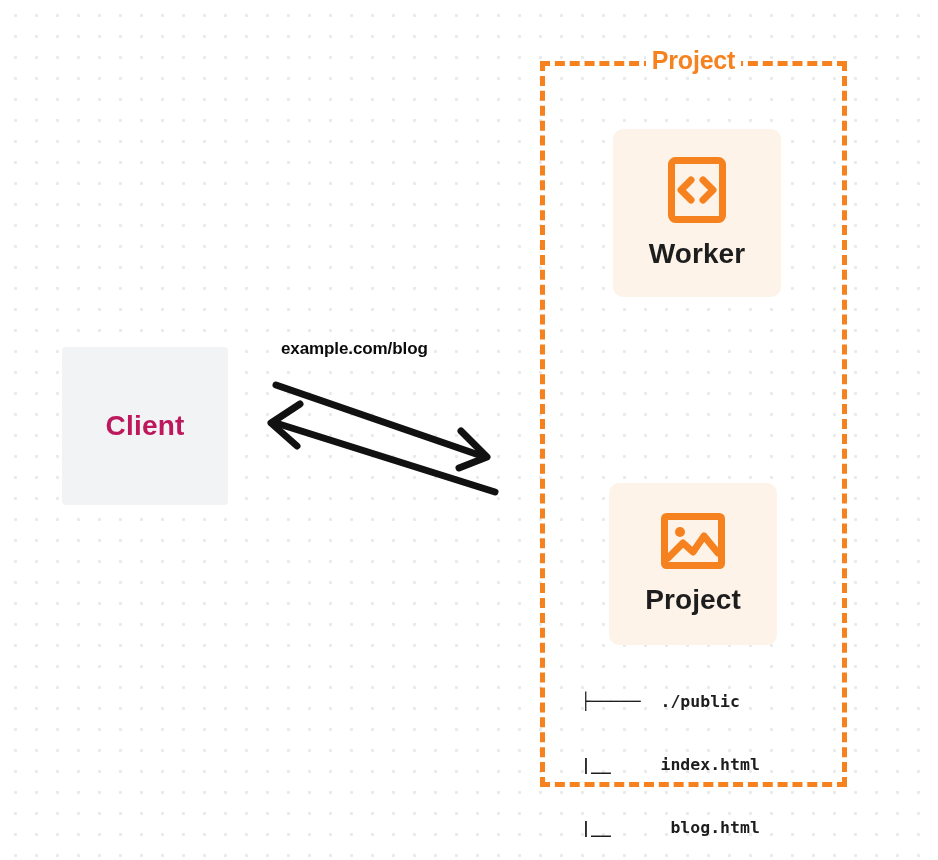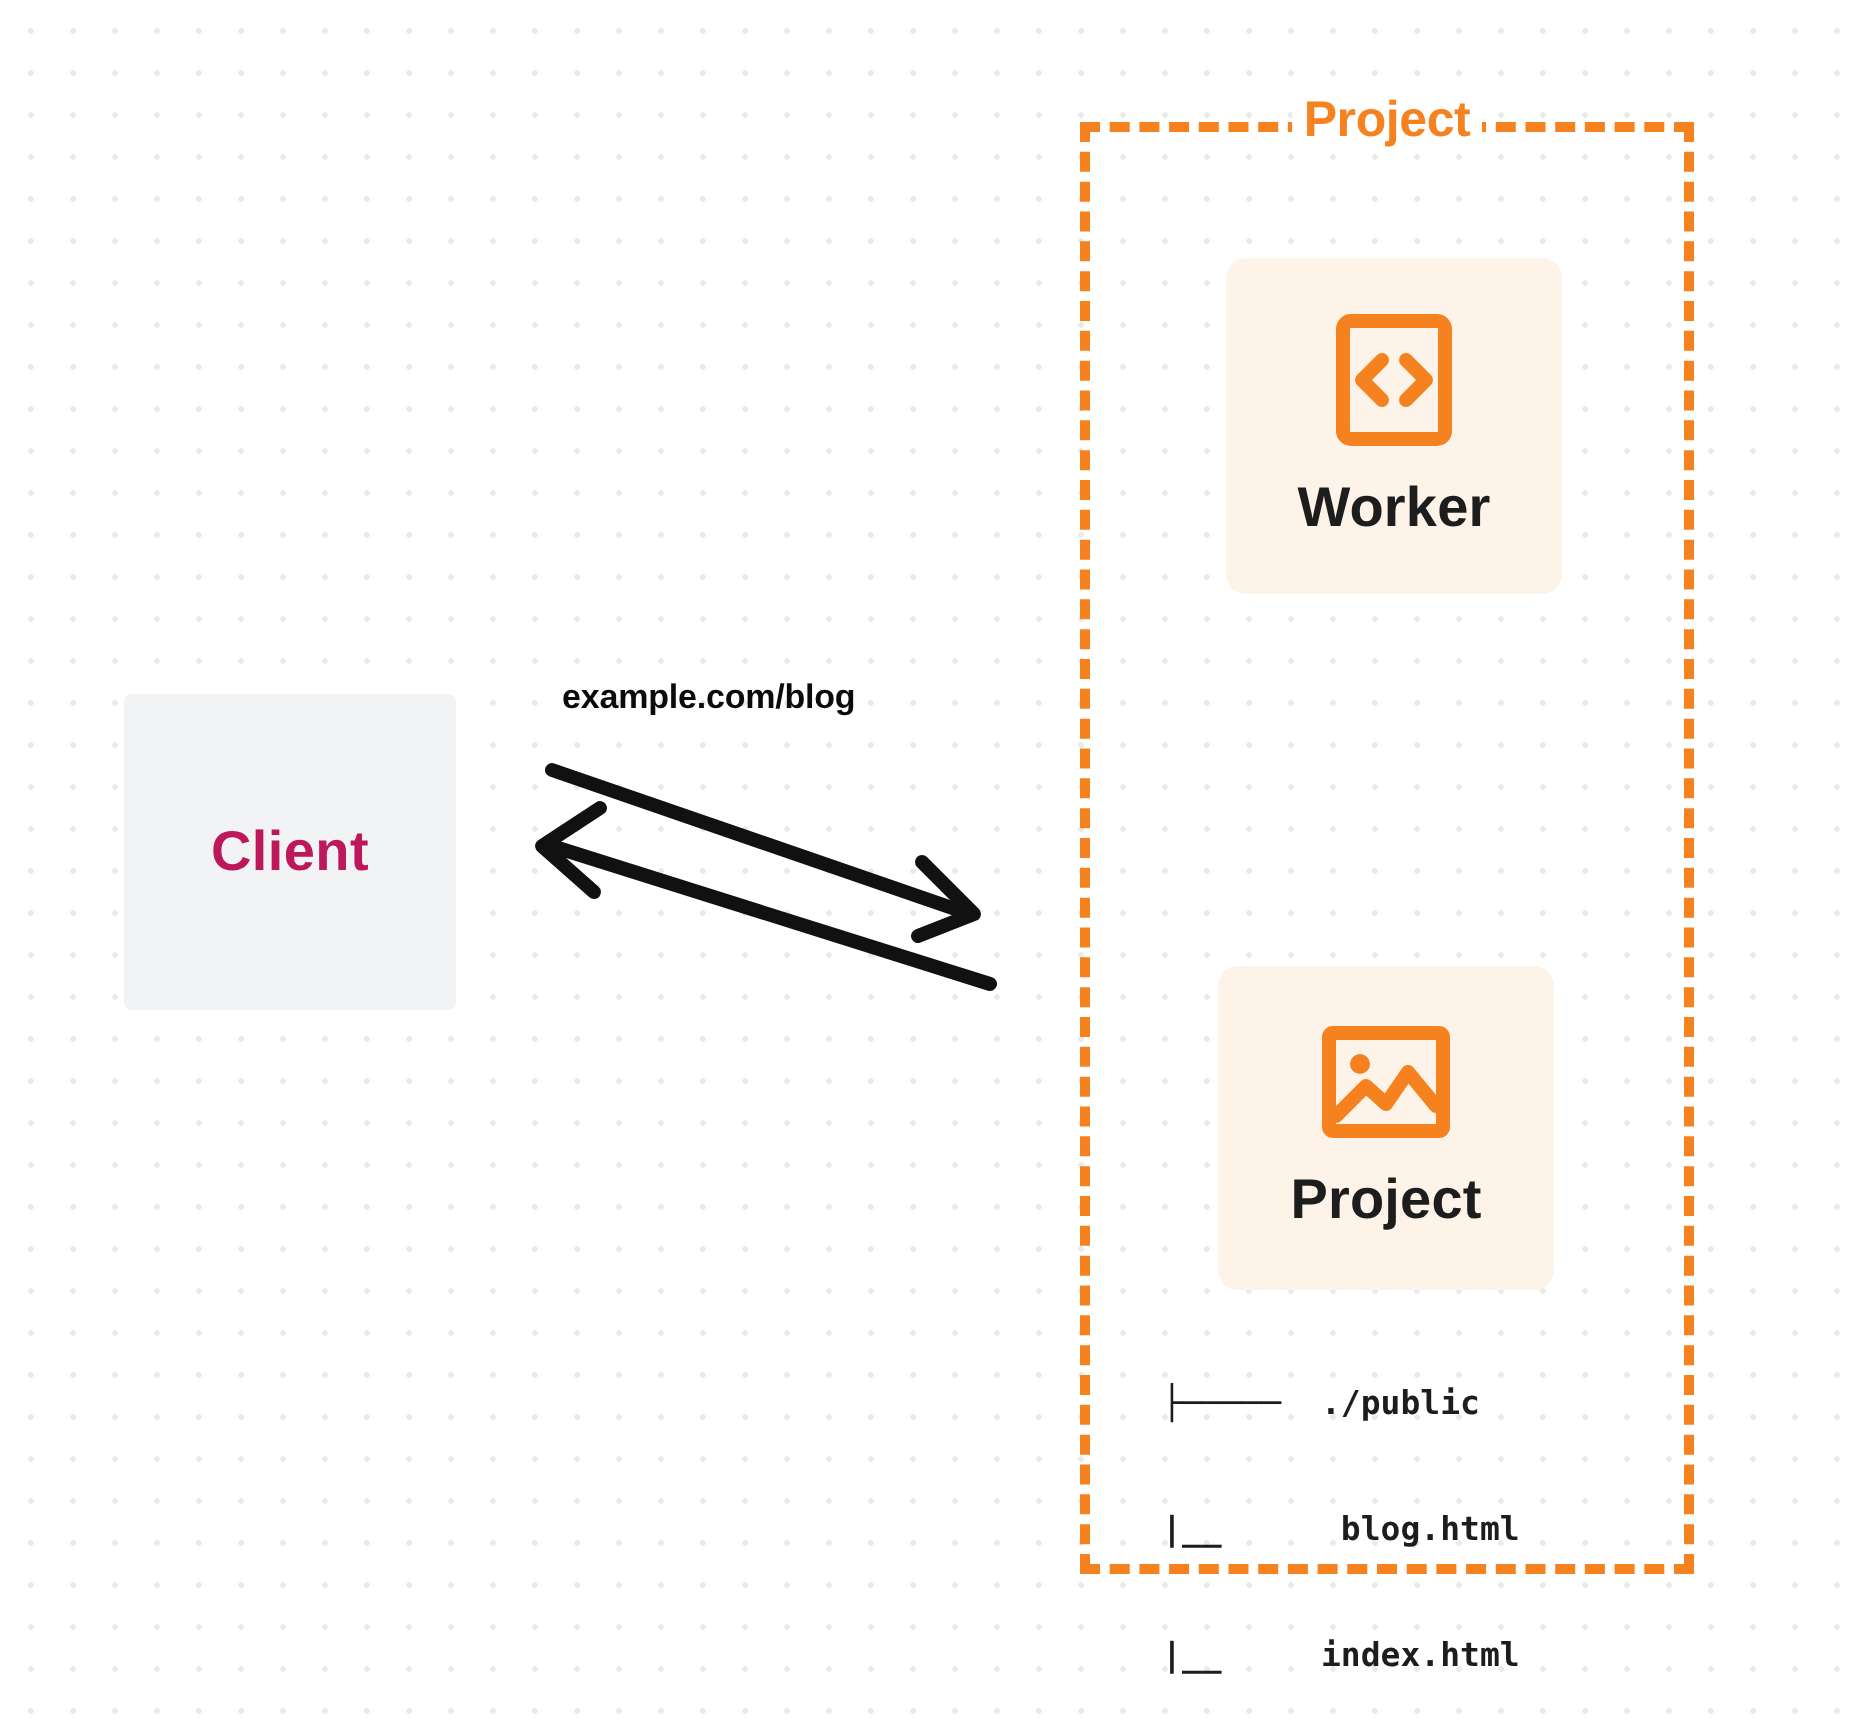--- a/index.html
+++ b/index.html
@@ -195,19 +195,19 @@
       <svg class="service-icon" width="66" height="58" viewBox="0 0 66 58" xmlns="http://www.w3.org/2000/svg">
         <rect x="4.5" y="4.5" width="57" height="49" rx="2" ry="2" fill="none" stroke="#F6821F" stroke-width="7"></rect>
         <circle cx="20" cy="20" r="5" fill="#F6821F"></circle>
         <polyline points="8,46 23,31 33,40 44,24 58,41" fill="none" stroke="#F6821F" stroke-width="7" stroke-linecap="round" stroke-linejoin="round"></polyline>
       </svg>
       <span class="service-label">Project</span>
     </div>
 
     <div id="assets-file-tree">
       <span class="tree-row">├─────  ./public</span>
+      <span class="tree-row">  |__     index.html</span>
       <span class="tree-row">  |__      blog.html</span>
-      <span class="tree-row">  |__     index.html</span>
       
     </div>
 
   </div>
 </div>
 
 </body></html>

